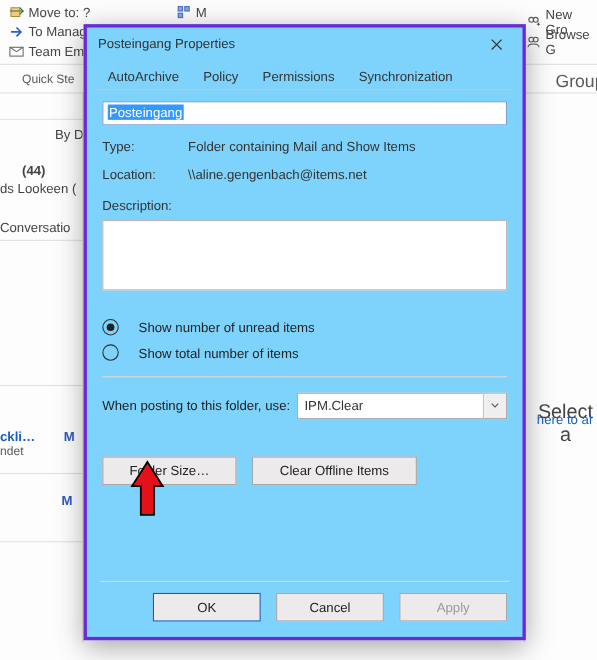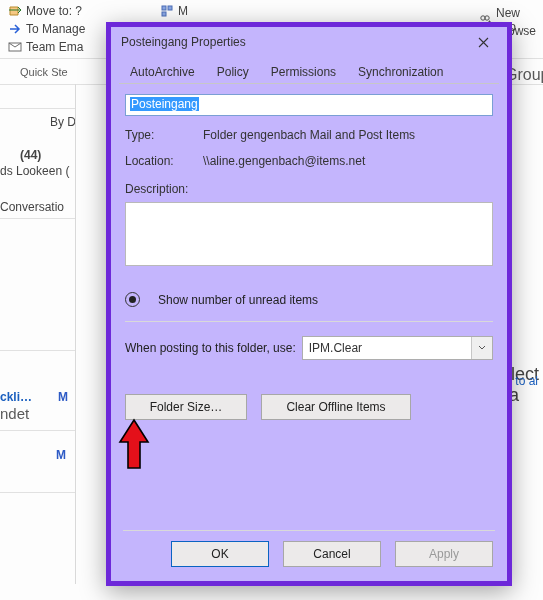--- a/index.html
+++ b/index.html
@@ -11,22 +11,22 @@
     color:#444;font-size:12px;}
   .ribbon-ico{width:14px;height:14px;display:inline-flex;align-items:center;
     justify-content:center;flex:none;}
   .vsep{position:absolute;width:1px;background:#d9d9d9;}
   .hsep{position:absolute;height:1px;background:#e1e1e1;}
   .faint{color:#5a5a5a;}
   .bold{font-weight:600;}
   .blue-link{color:#1a5fbf;}
   
   .dialog{position:absolute;left:76px;top:22px;width:396px;height:554px;
-    background:#c4b5fd;border:5px solid #6d28d9;
-    box-shadow:0 6px 24px rgba(0,0,0,.35);margin-left:30px;}
+    background:#7dd3fc;border:3px solid #6d28d9;
+    box-shadow:0 6px 24px rgba(0,0,0,.35);}
   .titlebar{display:flex;align-items:center;justify-content:space-between;
     height:30px;padding:0 8px 0 10px;font-size:12px;color:#333;}
   .close-btn{width:32px;height:28px;display:flex;align-items:center;
     justify-content:center;color:#555;border-radius:0;}
   .tabs{display:flex;gap:0;margin:2px 8px 0 8px;border-bottom:1px solid #c7c7c7;}
   .tab{padding:4px 10px 5px;border:1px solid transparent;border-bottom:none;
     font-size:12px;color:#333;background:transparent;position:relative;
     top:1px;}
   .tab.active{border-color:#c7c7c7;background:#fff;}
   .body{padding:10px 14px 0 14px;}
@@ -138,21 +138,21 @@
   <div class="bg-row bold" style="left:20px;top:148px;">(44)</div>
   <div class="bg-row" style="left:0px;top:164px;">ds Lookeen (</div>
   <div class="bg-row" style="left:0px;top:200px;">Conversatio</div>
   <div class="hsep" style="left:0;top:218px;width:76px;"></div>
   <div class="hsep" style="left:0;top:350px;width:76px;"></div>
 
   <div class="bg-row bold" style="left:0px;top:390px;">
       <span class="blue-link">ckli…</span>
     <span class="bold" style="color:#2d5ac5;margin-left:22px;">M</span>
     </div>
-  <div class="bg-row faint" style="left:0px;top:405px;font-size:15px;">ndet</div>
+  <div class="bg-row faint" style="left:0px;top:405px;font-size:11px;">ndet</div>
   <div class="hsep" style="left:0;top:430px;width:76px;"></div>
   <div class="bg-row bold" style="left:56px;top:448px;color:#2d5ac5;">M</div>
   <div class="hsep" style="left:0;top:492px;width:76px;"></div>
 
   <div class="bg-row" style="left:485px;top:364px;font-size:18px;color:#444;text-align:center;">Select a</div>
   <div class="bg-row" style="left:488px;top:374px;">
       <span class="blue-link">here to al</span>
     </div>
 
   <div class="vsep" style="left:75px;top:84px;height:500px;"></div>
@@ -175,35 +175,39 @@
       <div class="tab">Synchronization</div>
     </div>
 
     <div class="body">
       <div class="name-input">
         <span class="sel">Posteingang</span>
       </div>
 
       <div class="kv">
         <div class="k">Type:</div>
-        <div class="v">Folder gengenbach Mail and Post Items</div>
+        <div class="v">Folder containing Mail and Show Items</div>
       </div>
       <div class="kv">
         <div class="k">Location:</div>
         <div class="v">\\aline.gengenbach@items.net</div>
       </div>
       <div class="kv" style="margin-top:14px;">
         <div class="k">Description:</div>
       </div>
       <div class="desc-box"></div>
 
       <div style="height:18px;"></div>
       <div class="radio-row">
         <span class="radio checked"></span>
         <span>Show number of unread items</span>
+      </div>
+      <div class="radio-row">
+        <span class="radio"></span>
+        <span>Show total number of items</span>
       </div>
 
       <div class="thin-sep"></div>
 
       <div class="post-row">
         <span>When posting to this folder, use:</span>
         <div class="combo">
           <div class="val">IPM.Clear</div>
           <div class="dd">
             <svg width="8" height="6">

